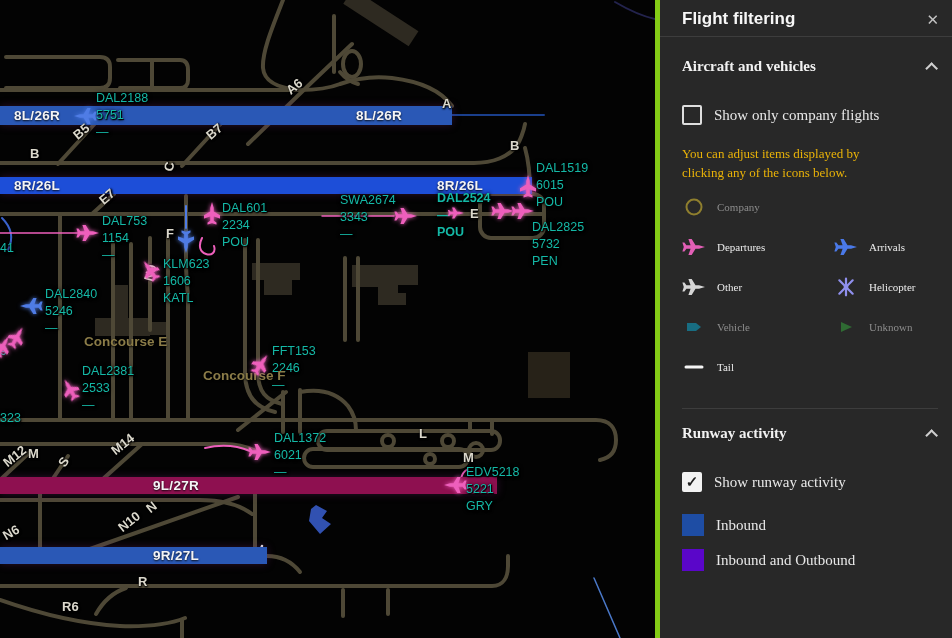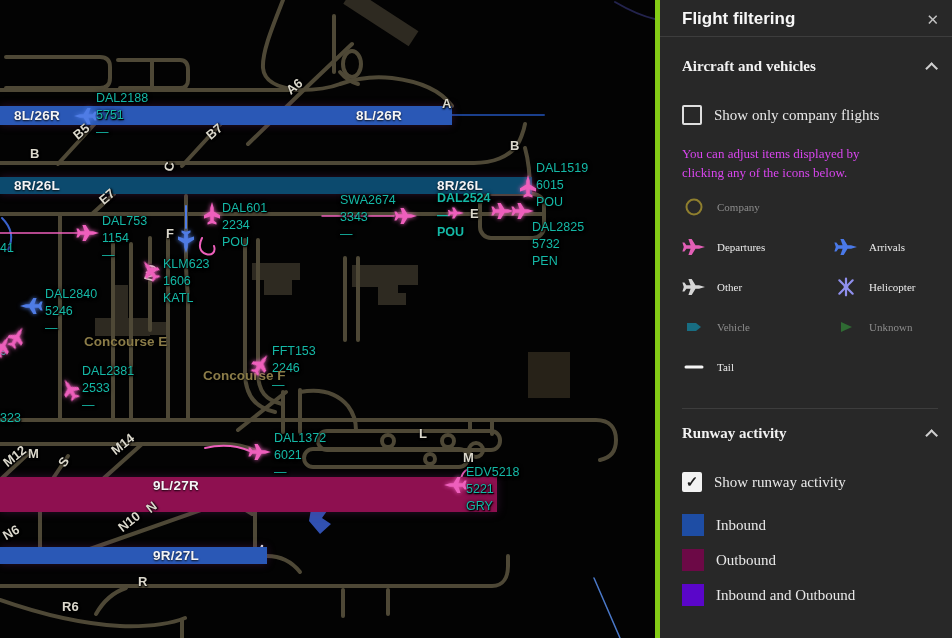--- a/index.html
+++ b/index.html
@@ -30,21 +30,21 @@
   .sections{padding:0 14px 0 22px;font-family:Liberation Serif, serif;}
   .section-title-row{display:flex;justify-content:space-between;align-items:center;}
   .section-title{font-size:15px;font-weight:700;color:#f2f2f2;}
   .chevron{width:9px;height:9px;border-top:2px solid #cfcfcf;border-right:2px solid #cfcfcf;
            transform:rotate(-45deg) translateY(3px);display:inline-block;margin-right:4px;}
   .row-aircraft-title{margin-top:21px;}
   .checkbox-row{display:flex;align-items:center;gap:12px;margin-top:30px;font-size:15px;}
   .checkbox{width:20px;height:20px;border:2px solid #dedede;border-radius:2px;flex:0 0 20px;
             display:flex;align-items:center;justify-content:center;background:transparent;}
   .checkbox.checked{background:#f2f2f2;border-color:#f2f2f2;color:#1e1e1e;font-size:15px;font-weight:700;}
-  .helper{margin-top:19px;font-size:13px;line-height:19px;color:#d946ef;}
+  .helper{margin-top:19px;font-size:13px;line-height:19px;color:#eab308;}
   .legend-grid{margin-top:14px;display:grid;grid-template-columns:152px 1fr;row-gap:18px;}
   .lg-item{display:flex;align-items:center;gap:11px;font-size:11px;height:22px;color:#ececec;}
   .lg-item.disabled .lg-label{color:#8c8c8c;}
   .lg-icon{display:flex;align-items:center;justify-content:center;width:24px;flex:0 0 24px;}
   .divider2{margin-top:30px;border-top:1px solid #3d3d3d;}
   .row-runway-title{margin-top:16px;}
   .swatch-list{margin-top:22px;display:flex;flex-direction:column;gap:13px;}
   .swatch-row{display:flex;align-items:center;gap:12px;font-size:15px;height:22px;}
   .swatch{width:22px;height:22px;flex:0 0 22px;}
 </style>
@@ -147,25 +147,25 @@
         <path d="M594,578 L620,638" stroke="#4a78c8" stroke-width="1.5"></path>
         <polygon points="316,505 327,511 322,518 331,524 320,534 309,521 311,509" fill="#3a5fd0" opacity="0.85" stroke="none"></polygon>
       </g>
     </svg>
 
     <div id="runway-layer">
         <div class="runway" style="left: 0px; top: 106px; width: 452px; height: 19px; background: rgb(42, 88, 182);">
           <span style="left: 14px; line-height: 19px;">8L/26R</span>
           <span style="left: 356px; line-height: 19px;">8L/26R</span>
         </div>
-        <div class="runway" style="left: 0px; top: 177px; width: 532px; height: 17px; background: #0c4a6e;">
+        <div class="runway" style="left: 0px; top: 177px; width: 532px; height: 17px; background: #1d4ed8;">
           <span style="left: 14px; line-height: 17px;">8R/26L</span>
           <span style="left: 437px; line-height: 17px;">8R/26L</span>
         </div>
-        <div class="runway" style="left: 0px; top: 477px; width: 497px; height: 35px; background: rgb(142, 16, 80);">
+        <div class="runway" style="left: 0px; top: 477px; width: 497px; height: 17px; background: rgb(142, 16, 80);">
           <span style="left: 153px; line-height: 17px;">9L/27R</span>
         </div>
         <div class="runway" style="left: 0px; top: 547px; width: 267px; height: 17px; background: rgb(42, 88, 182);">
           <span style="left: 153px; line-height: 17px;">9R/27L</span>
         </div>
       </div>
     <div id="label-layer">
         <div class="flight-label" style="left: 96px; top: 90px;">DAL2188
 5751
 —</div>
@@ -360,23 +360,19 @@
         <span class="checkbox checked" id="runway-checkbox">✓</span>
         <span>Show runway activity</span>
       </div>
 
       <div class="swatch-list" id="runway-legend">
           <div class="swatch-row">
             <span class="swatch" style="background: rgb(30, 77, 164);"></span>
             <span>Inbound</span>
           </div>
           <div class="swatch-row">
-            <span class="swatch" style="background: rgb(108, 9, 70);"></span>
-            <span>Outbound</span>
-          </div>
-          <div class="swatch-row">
             <span class="swatch" style="background: rgb(90, 6, 201);"></span>
             <span>Inbound and Outbound</span>
           </div>
         </div>
     </div>
   </aside>
 </div>
 
 </body></html>

